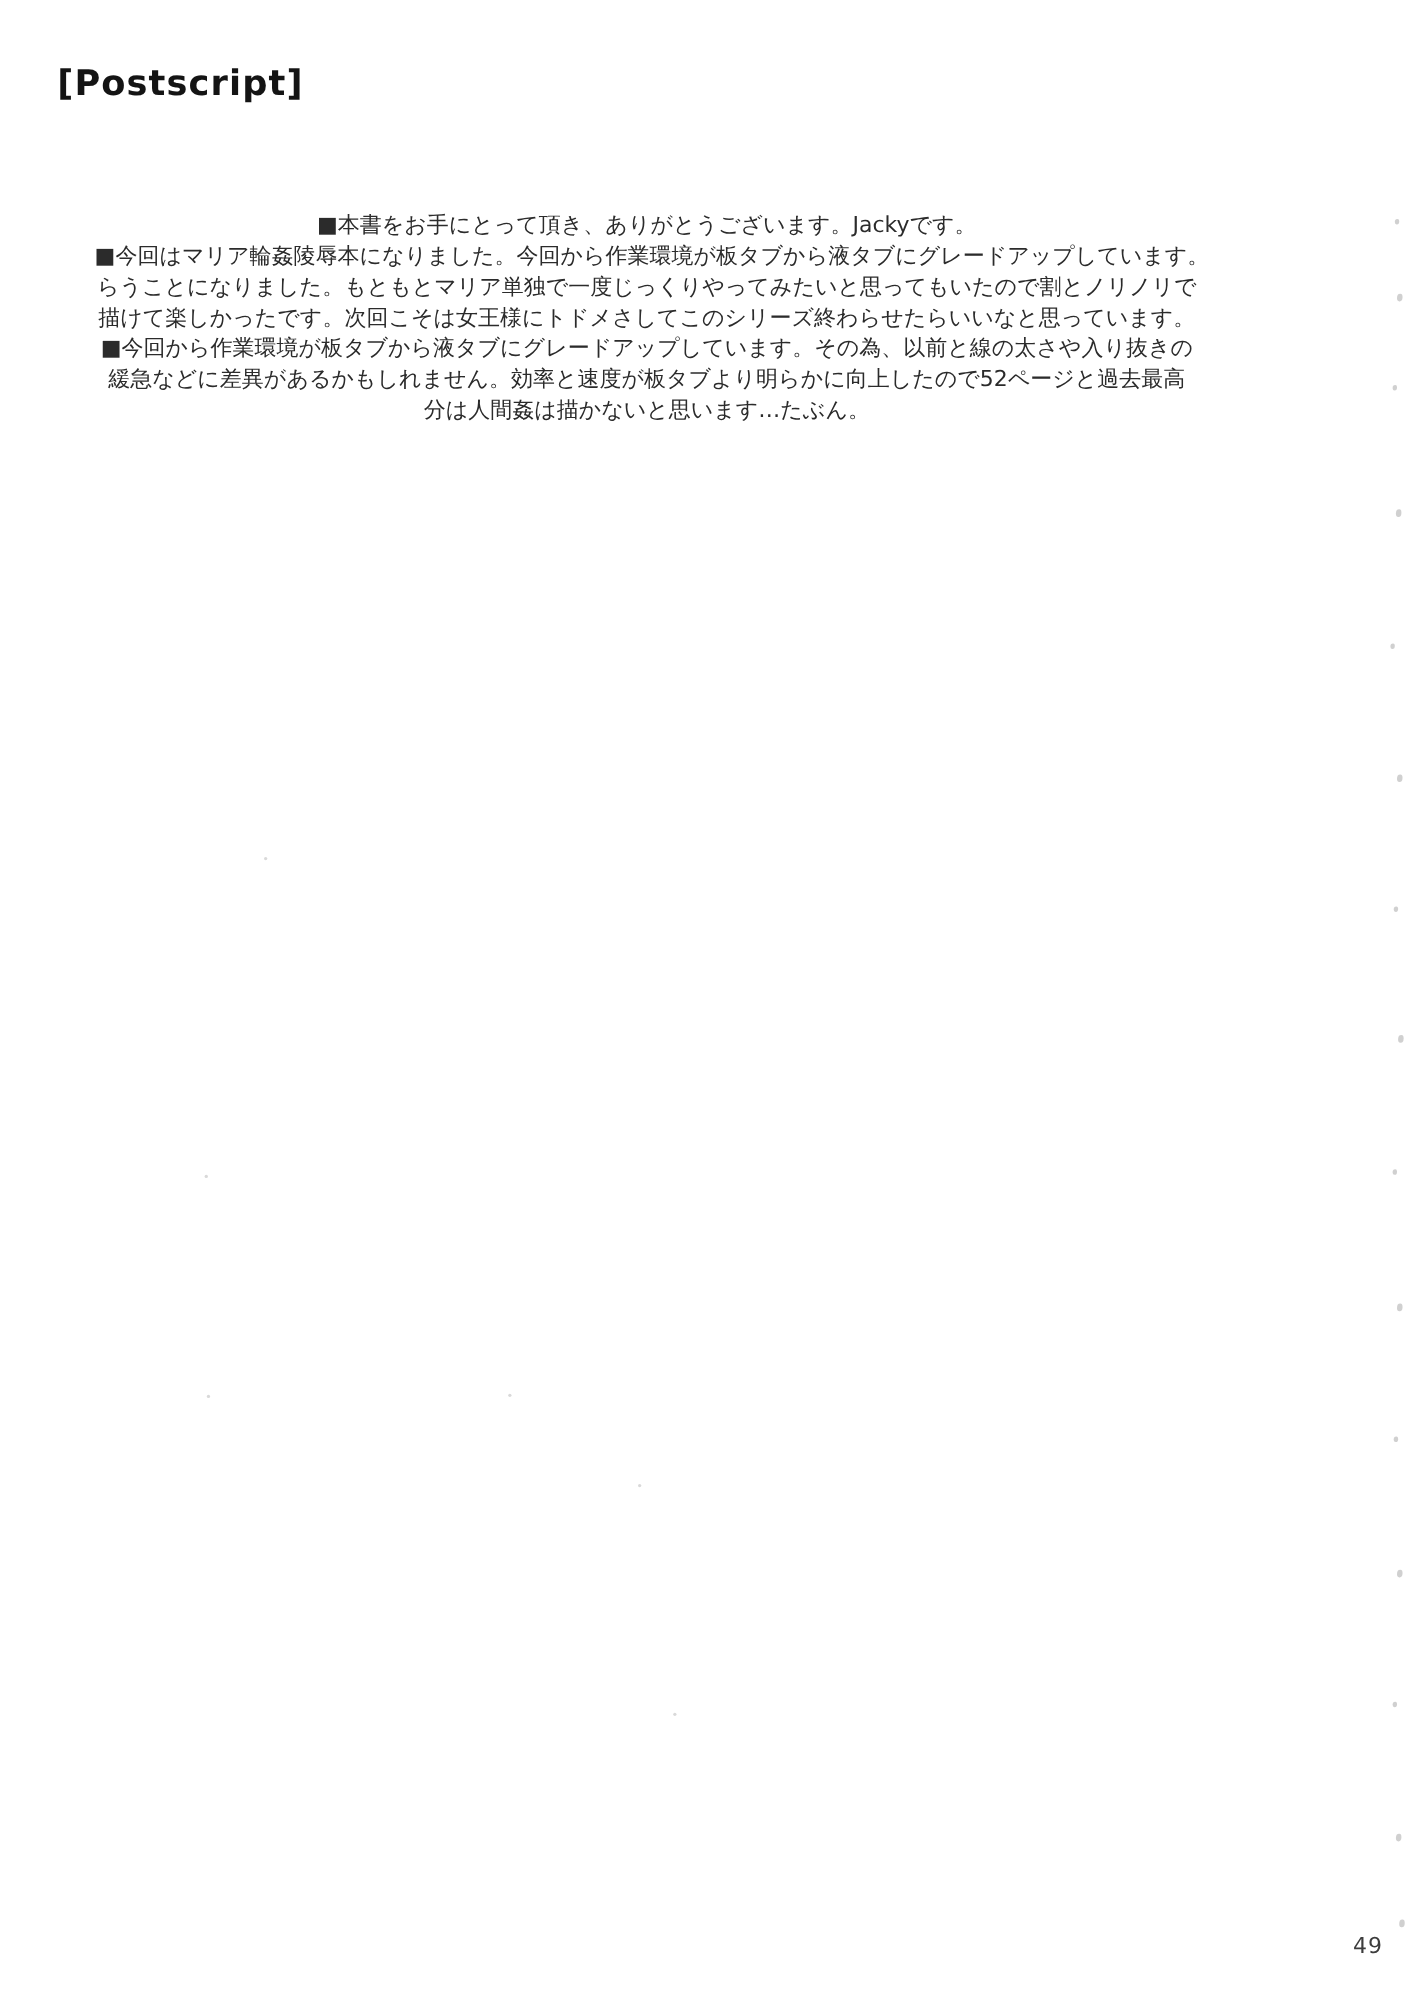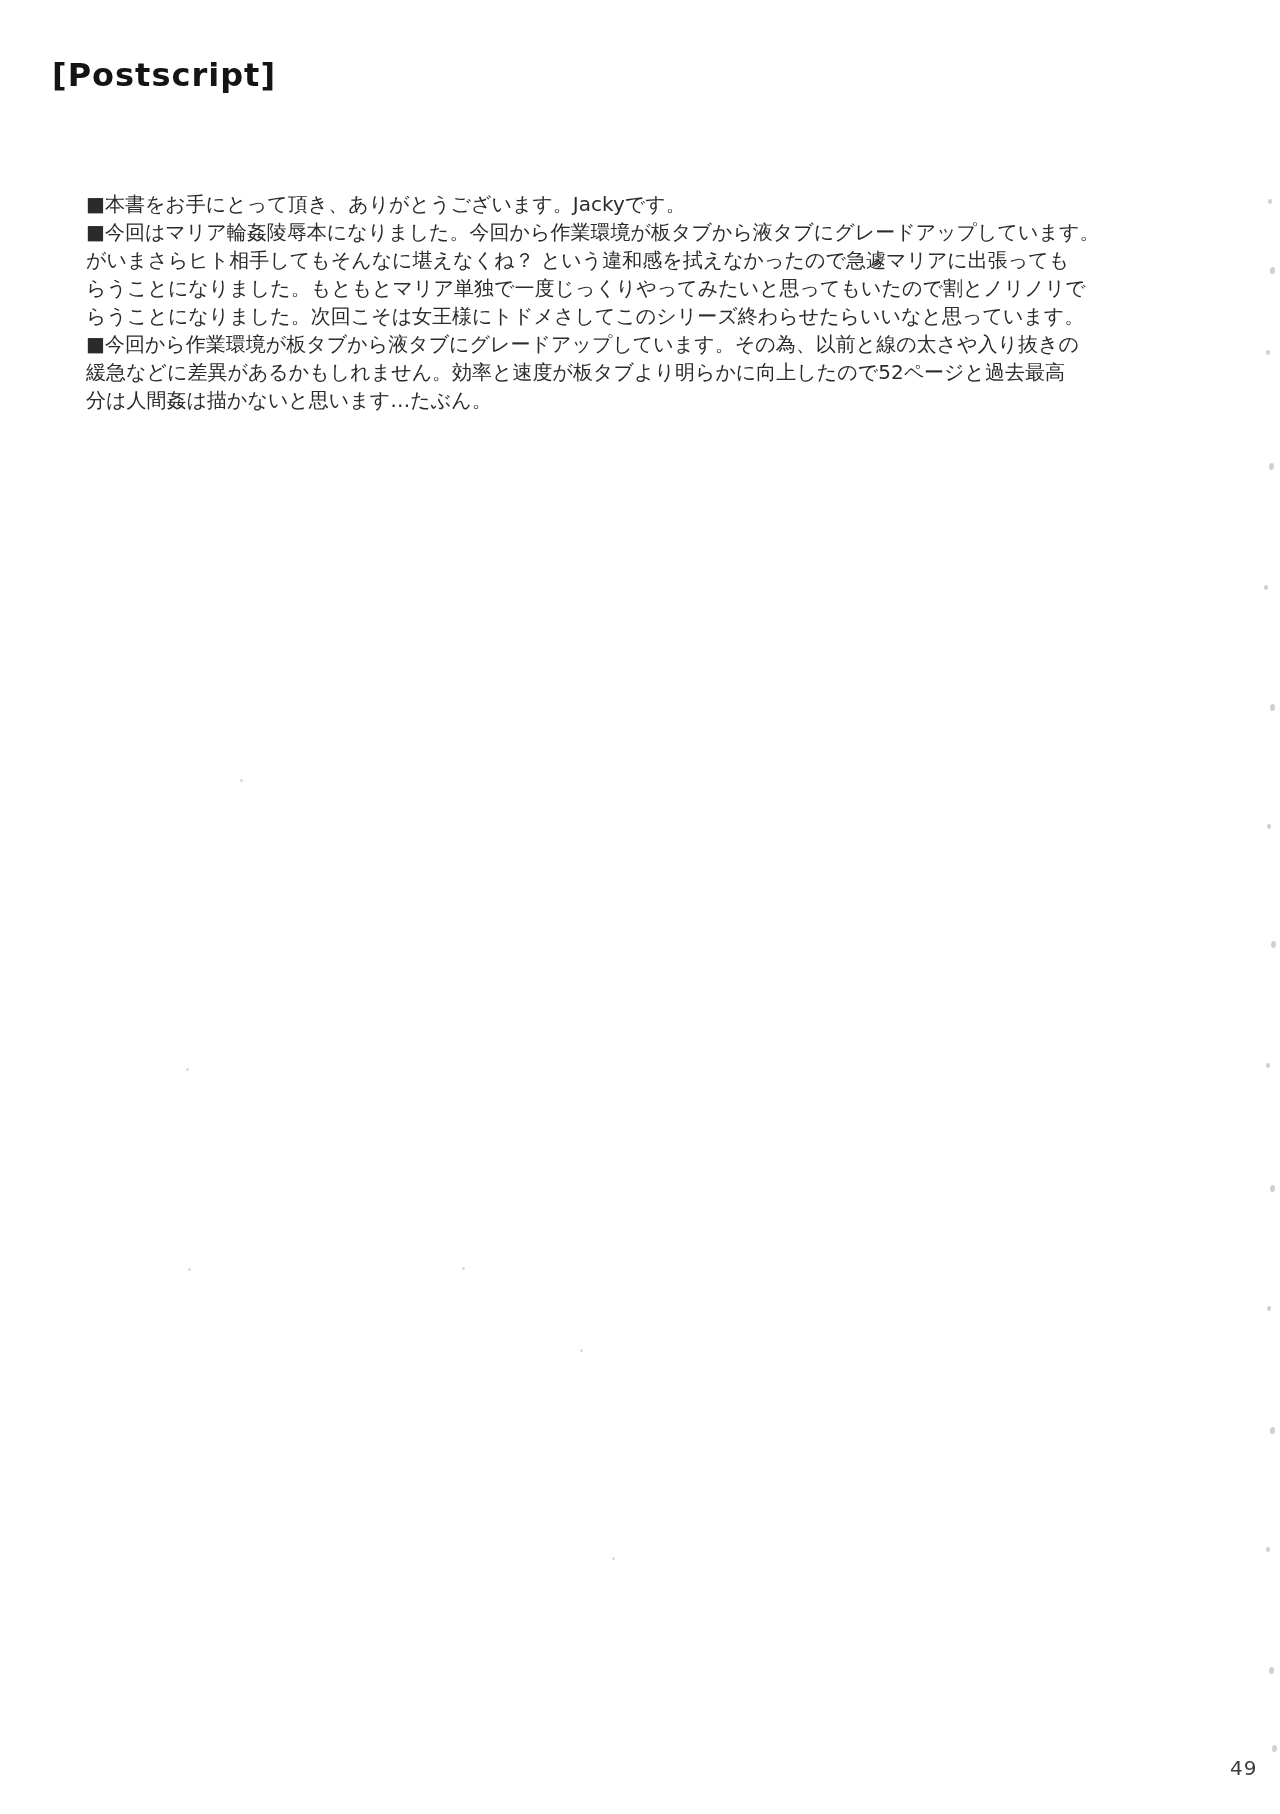--- a/index.html
+++ b/index.html
@@ -27,20 +27,21 @@
     color: #141414;
     letter-spacing: 1px;
     font-family: "DejaVu Sans", sans-serif;
   }
   .text-block {
     position: absolute;
     left: 86px;
     top: 190px;
     width: 1004px;
     color: #2b2b2b;
+    text-align: center;
   }
   .line {
     font-size: 20px;
     line-height: 28px;
     height: 28px;
     white-space: nowrap;
     letter-spacing: 0px;
     color: #2b2b2b;
   }
   .page-number {
@@ -71,23 +72,22 @@
 </head>
 <body>
 
 <div class="page">
 
   <h1 class="heading">[Postscript]</h1>
 
   <div class="text-block">
     <div class="line">■本書をお手にとって頂き、ありがとうございます。Jackyです。</div>
     <div class="line">■今回はマリア輪姦陵辱本になりました。今回から作業環境が板タブから液タブにグレードアップしています。</div>
-    <div class="line">がいまさらヒト相手してもそんなに堪えなくね？ という違和感を拭えなかったので急遽マリアに出張っても</div>
     <div class="line">らうことになりました。もともとマリア単独で一度じっくりやってみたいと思ってもいたので割とノリノリで</div>
-    <div class="line">らうことになりました。次回こそは女王様にトドメさしてこのシリーズ終わらせたらいいなと思っています。</div>
+    <div class="line">描けて楽しかったです。次回こそは女王様にトドメさしてこのシリーズ終わらせたらいいなと思っています。</div>
     <div class="line">■今回から作業環境が板タブから液タブにグレードアップしています。その為、以前と線の太さや入り抜きの</div>
     <div class="line">緩急などに差異があるかもしれません。効率と速度が板タブより明らかに向上したので52ページと過去最高</div>
     <div class="line">分は人間姦は描かないと思います…たぶん。</div>
   </div>
 
   <div class="page-number">49</div>
 
   <span class="speck sm" style="left:1268px; top:199px;"></span>
   <span class="speck md" style="left:1270px; top:267px;"></span>
   <span class="speck sm" style="left:1266px; top:350px;"></span>

